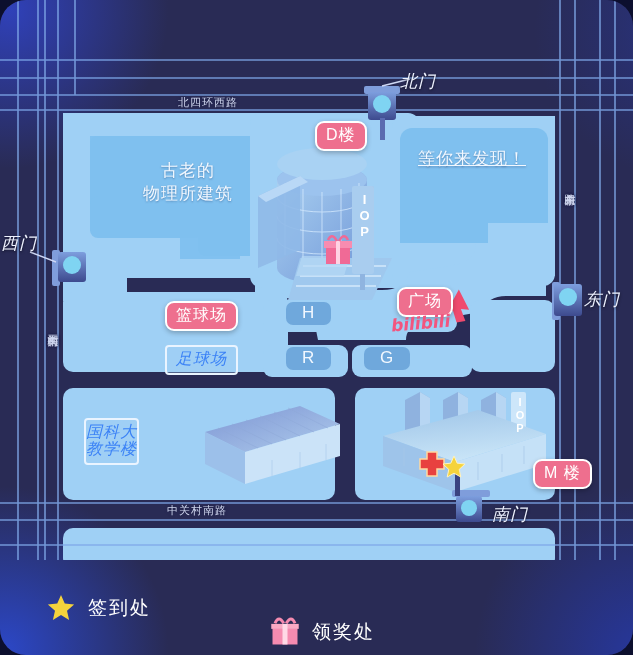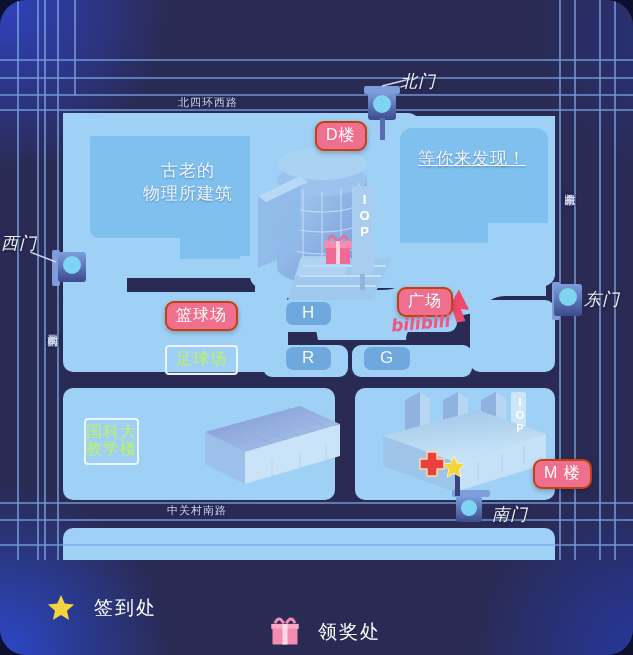--- a/index.html
+++ b/index.html
@@ -56,36 +56,37 @@
   }
 
   .gate-label {
     color: #eef2ff; font-size: 17px; letter-spacing: 1px;
     text-shadow: 0 1px 3px rgba(0,0,0,.6);
     font-style: italic;
   }
 
   .badge-pink {
     background: #ee6f8e;
-    border: 2px solid #c2410c;
+    border: 2px solid #ffffff;
     border-radius: 9px;
     color: #ffffff;
     font-size: 16px;
     padding: 2px 9px 3px;
     letter-spacing: 1px;
     box-shadow: 0 2px 5px rgba(0,0,0,.25);
   }
   .badge-outline {
     background: rgba(160,205,245,.35);
     border: 2px solid #eaf4ff;
     border-radius: 4px;
-    color: #bef264;
+    color: #3b82f6;
     font-size: 16px;
     padding: 2px 9px 3px;
     letter-spacing: 1px;
+    font-style: italic;
   }
   .badge-outline.two-line { line-height: 1.05; text-align: center; padding: 4px 0 5px; }
 
   .badge-blue {
     background: #6fa8dc;
     border-radius: 7px;
     color: #f2f8ff;
     font-size: 17px;
     padding: 1px 16px 2px;
     letter-spacing: 1px;
@@ -108,21 +109,21 @@
     font-family: "DejaVu Sans", sans-serif;
     transform: rotate(-5deg); font-weight: bold;
   }
 
   
   #legend {
     position: absolute; left: 0; bottom: 0; width: 633px; height: 95px;
     display: flex; align-items: center;
   }
   .legend-item {
-    display: flex; align-items: center; gap: 18px;
+    display: flex; align-items: center; gap: 12px;
     position: absolute;
   }
   .legend-text { color: #ffffff; font-size: 19px; letter-spacing: 2px; }
   .legend-icon { width: 30px; height: 30px; display:block; }
 </style>
 </head>
 <body>
 
 <div id="root">
 

